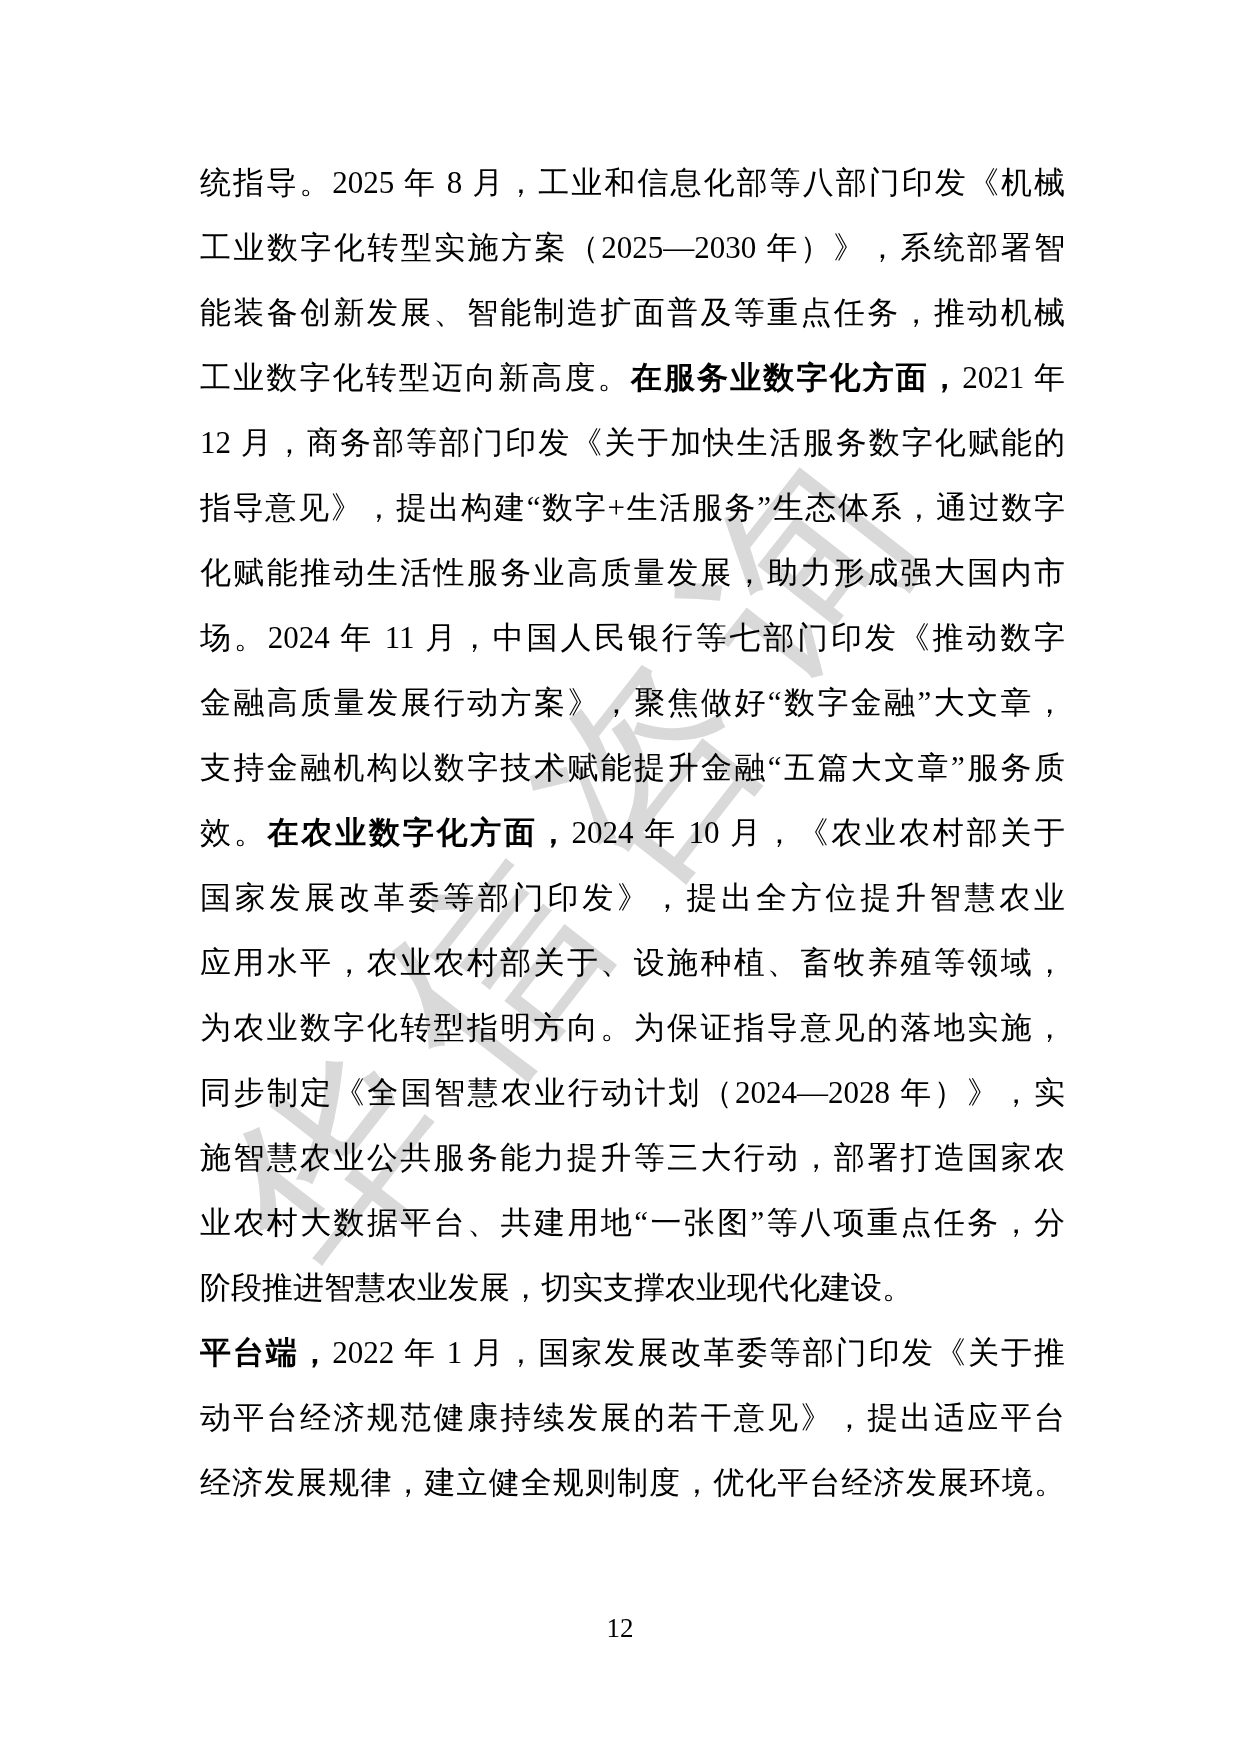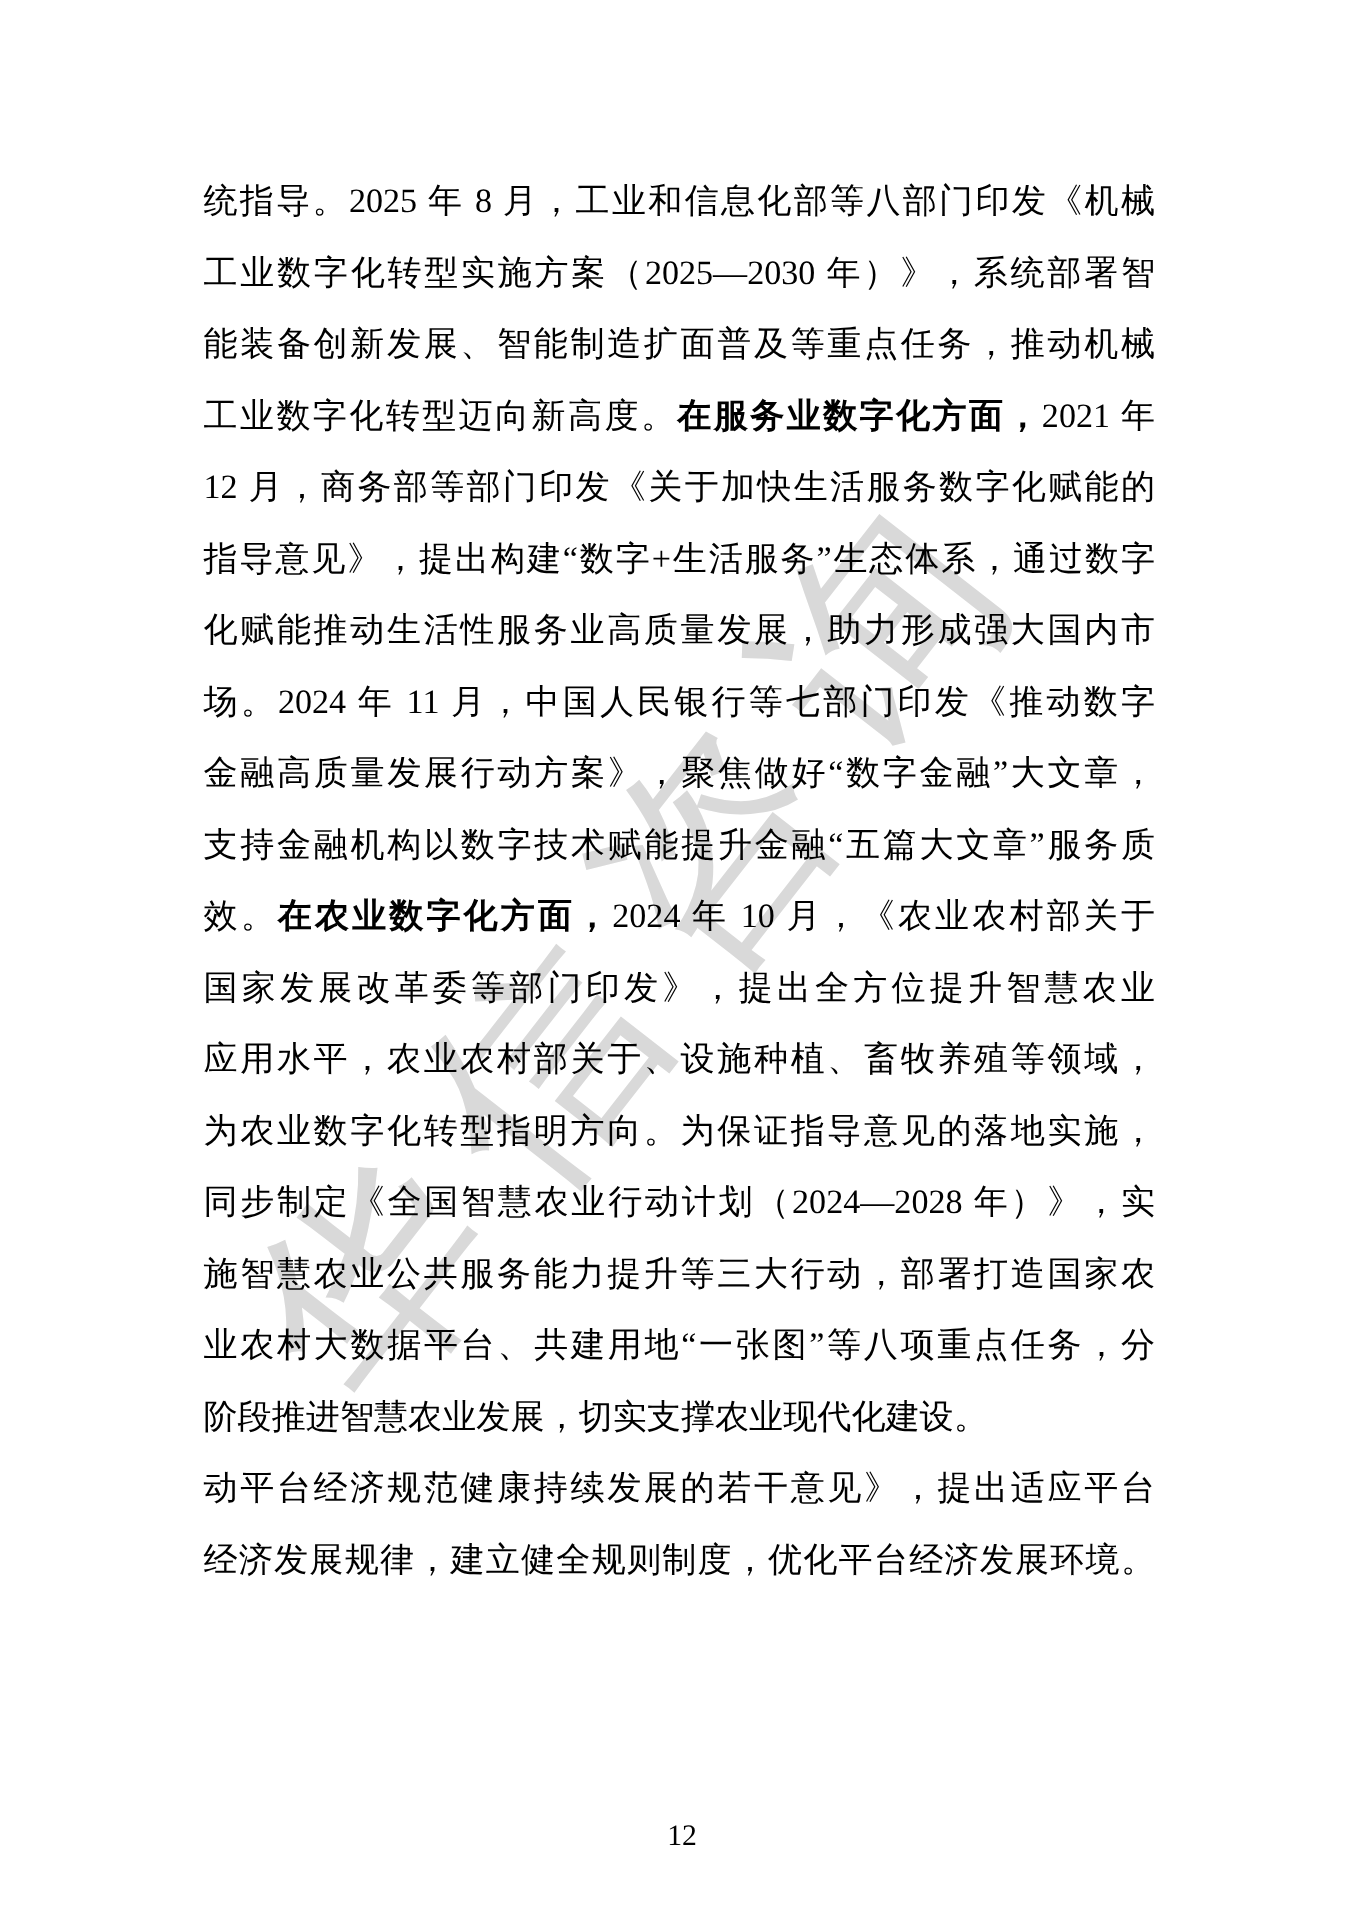--- a/index.html
+++ b/index.html
@@ -24,21 +24,21 @@
     font-family: "Liberation Sans", sans-serif;
     font-size: 205px;
     letter-spacing: 45px;
     white-space: nowrap;
     color: #d9d9d9;
     z-index: 0;
     user-select: none;
   }
   .content {
     position: absolute;
-    left: 185px;
+    left: 200px;
     top: 150px;
     width: 865px;
     z-index: 1;
     color: #000000;
   }
   .line {
     height: 65px;
     line-height: 65px;
     font-size: 31px;
     text-align: justify;
@@ -56,21 +56,20 @@
   .seg.bold { font-weight: 700; }
   .page-number {
     position: absolute;
     left: 0;
     top: 1613px;
     width: 1240px;
     text-align: center;
     font-size: 27px;
     color: #000000;
     z-index: 1;
-    margin-top: 40px;
   }
 </style>
 </head>
 <body>
 
 <div class="page">
   <div class="watermark">华信咨询</div>
   <div class="content">
       <div class="line"><span class="seg">统指导。2025 年 8 月，工业和信息化部等八部门印发《机械</span></div>
       <div class="line"><span class="seg">工业数字化转型实施方案（2025—2030 年）》，系统部署智</span></div>
@@ -83,17 +82,18 @@
       <div class="line"><span class="seg">金融高质量发展行动方案》，聚焦做好“数字金融”大文章，</span></div>
       <div class="line"><span class="seg">支持金融机构以数字技术赋能提升金融“五篇大文章”服务质</span></div>
       <div class="line"><span class="seg">效。</span><span class="seg bold">在农业数字化方面，</span><span class="seg">2024 年 10 月，《农业农村部关于</span></div>
       <div class="line"><span class="seg">国家发展改革委等部门印发》，提出全方位提升智慧农业</span></div>
       <div class="line"><span class="seg">应用水平，农业农村部关于、设施种植、畜牧养殖等领域，</span></div>
       <div class="line"><span class="seg">为农业数字化转型指明方向。为保证指导意见的落地实施，</span></div>
       <div class="line"><span class="seg">同步制定《全国智慧农业行动计划（2024—2028 年）》，实</span></div>
       <div class="line"><span class="seg">施智慧农业公共服务能力提升等三大行动，部署打造国家农</span></div>
       <div class="line"><span class="seg">业农村大数据平台、共建用地“一张图”等八项重点任务，分</span></div>
       <div class="line left"><span class="seg">阶段推进智慧农业发展，切实支撑农业现代化建设。</span></div>
+      <div class="line"><span class="seg bold">平台端，</span><span class="seg">2022 年 1 月，国家发展改革委等部门印发《关于推</span></div>
       <div class="line"><span class="seg">动平台经济规范健康持续发展的若干意见》，提出适应平台</span></div>
       <div class="line"><span class="seg">经济发展规律，建立健全规则制度，优化平台经济发展环境。</span></div>
     </div>
   <div class="page-number">12</div>
 </div>
 
 </body></html>

